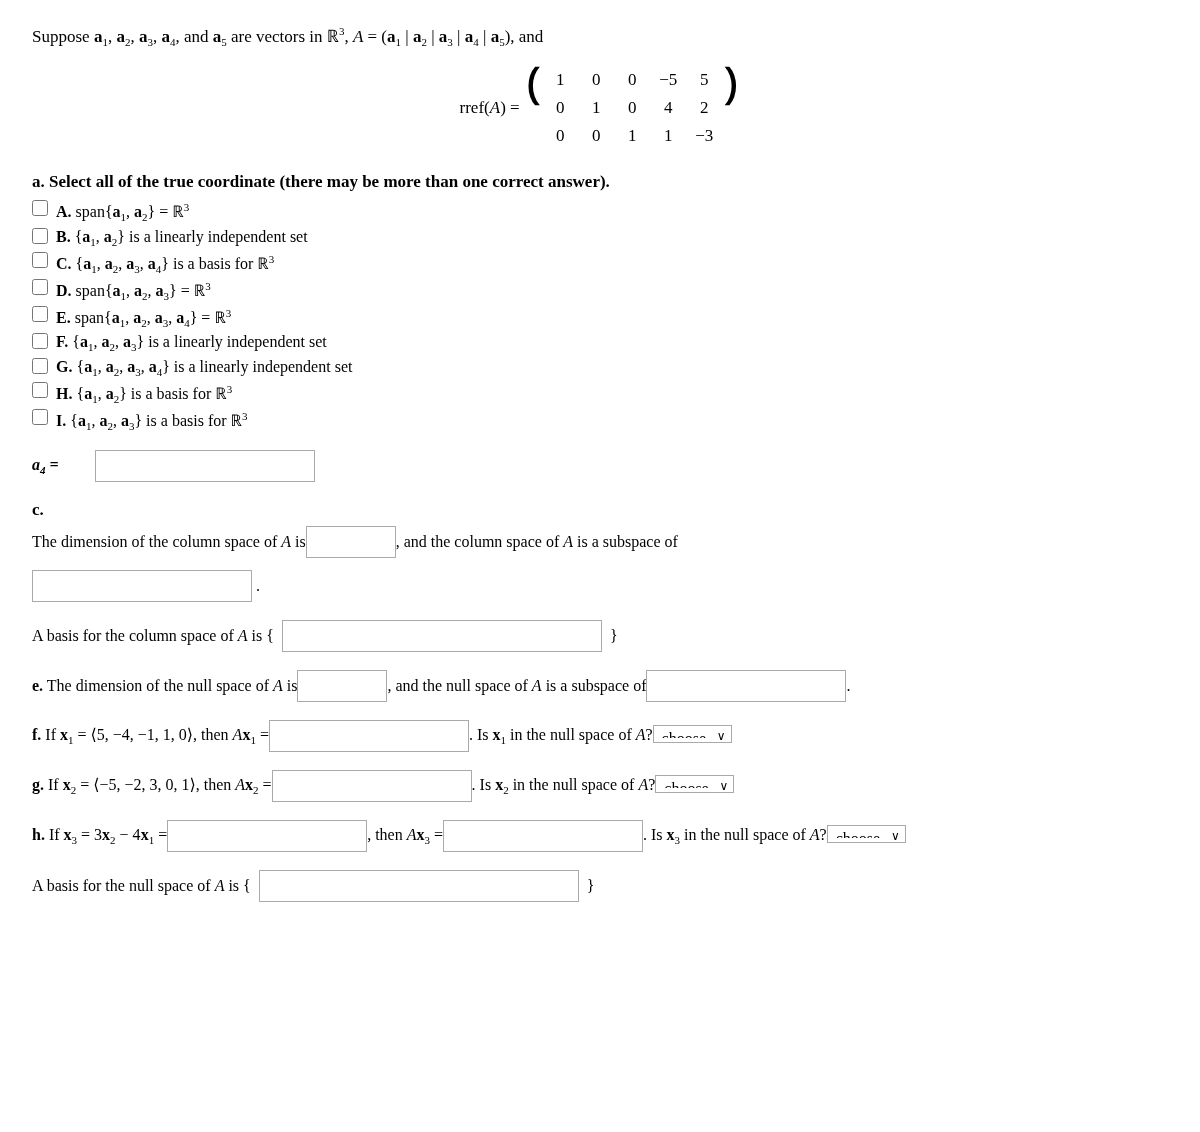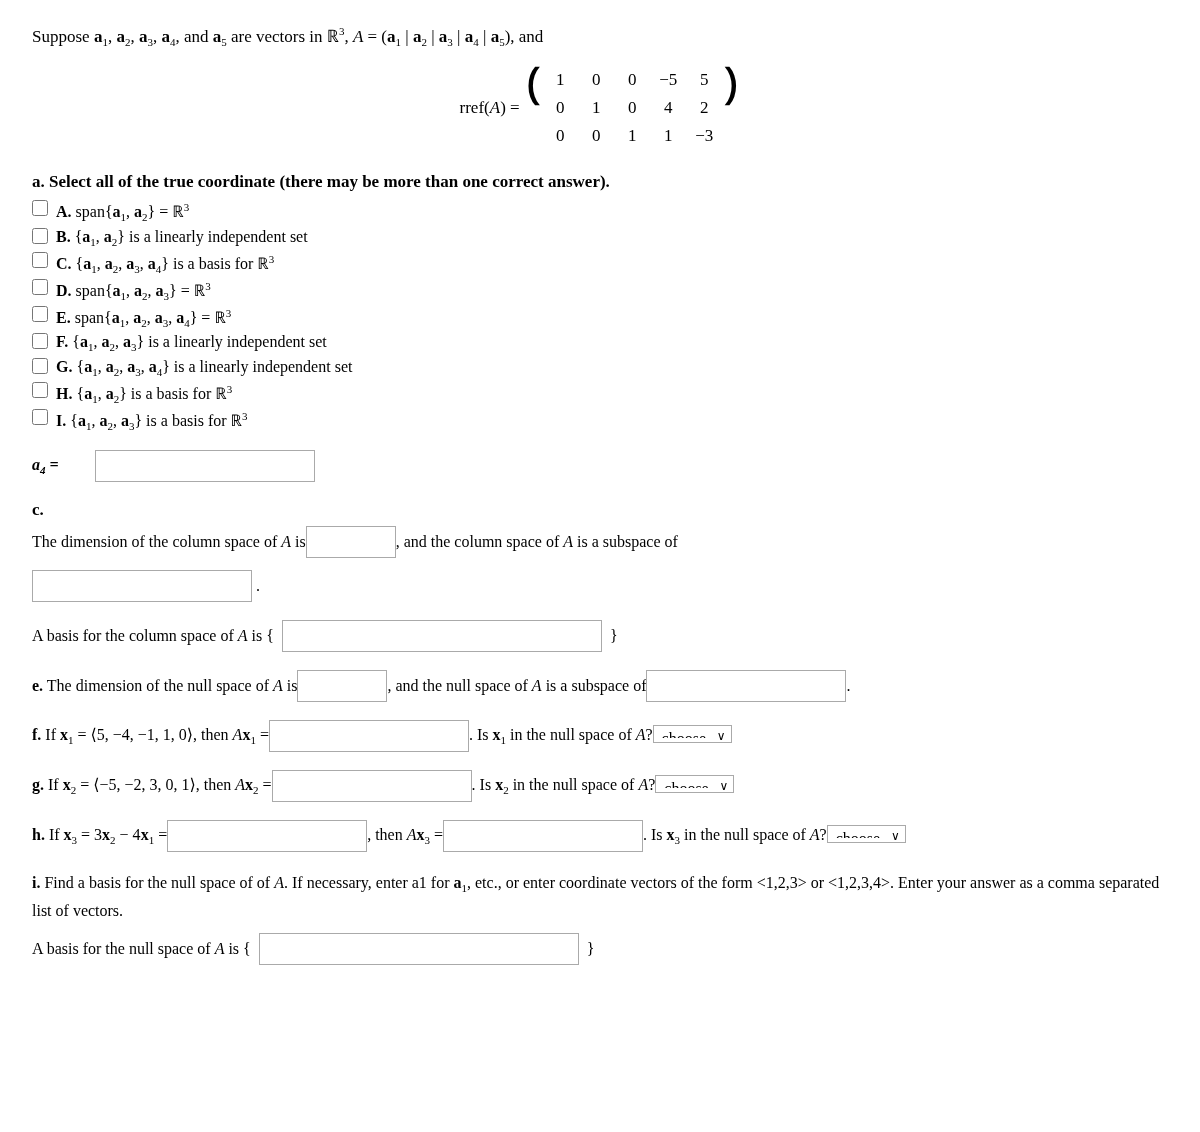--- a/index.html
+++ b/index.html
@@ -324,21 +324,18 @@
       <select class="choose-dropdown">
         <option>choose</option>
         <option>Yes</option>
         <option>No</option>
       </select>
     </div>
   </div>
 </div>
 
 <div class="part-i" style="margin-top:18px;">
-  <div class="part-text">
-    <b>i.</b> Find a basis for the null space of of <i>A</i>. If necessary, enter a1 for <b>a</b><sub>1</sub>, etc., or enter coordinate vectors of the form &lt;1,2,3&gt; or &lt;1,2,3,4&gt;. Enter your answer as a comma separated list of vectors.
-  </div>
   <div class="basis-row" style="margin-top:10px;">
     <span>A basis for the null space of <i>A</i> is {</span>
     <input type="text" class="input-field-lg" style="">
     <span>}</span>
   </div>
 </div>
 
 </body></html>

